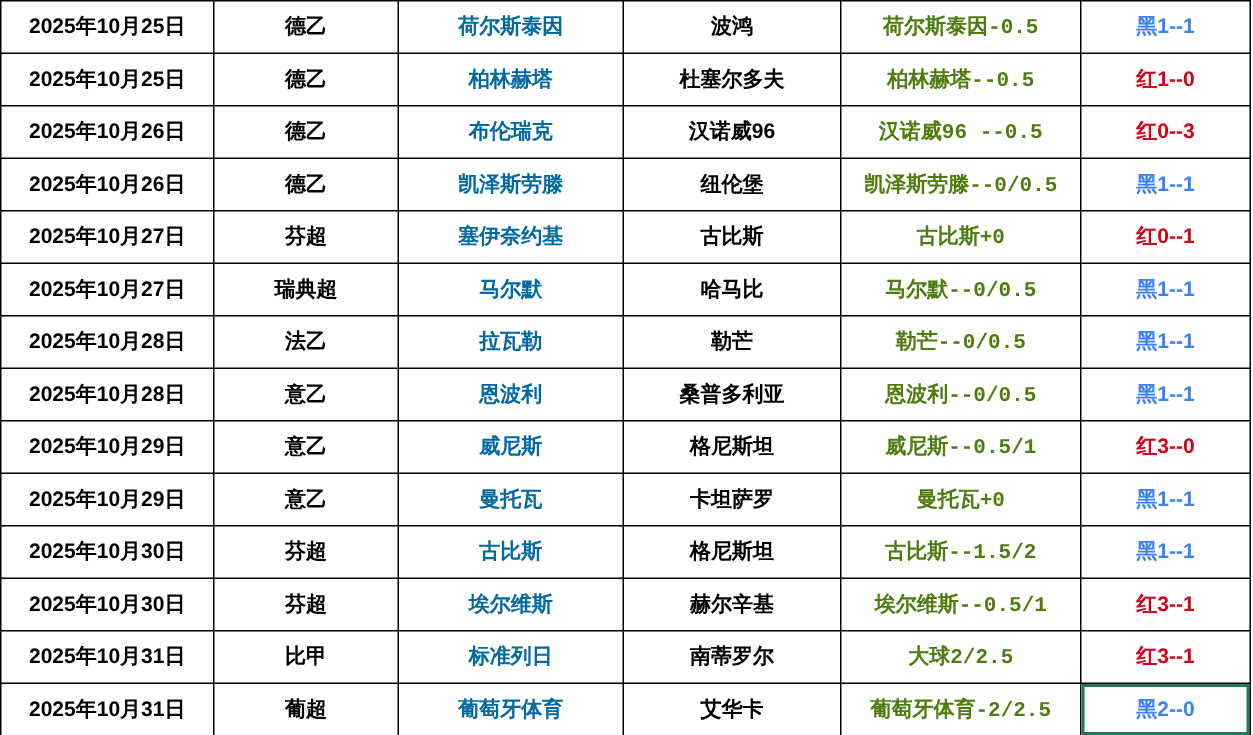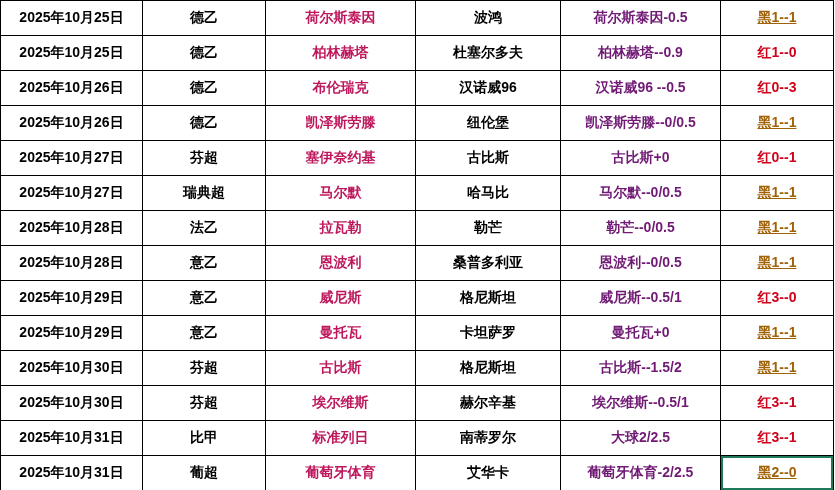--- a/index.html
+++ b/index.html
@@ -38,26 +38,26 @@
   }
   col.c-date   { width: 142px; }
   col.c-league { width: 123px; }
   col.c-home   { width: 150px; }
   col.c-away   { width: 145px; }
   col.c-hand   { width: 160px; }
   col.c-res    { width: 113px; }
 
   td.date   { font-size: 14px; color: #000000; }
   td.league { font-size: 15px; color: #000000; margin-left: 48px; }
-  td.home   { font-size: 15px; color: #be185d; }
+  td.home   { font-size: 15px; color: #0369a1; }
   td.away   { font-size: 15px; color: #000000; }
-  td.hand   { font-size: 14px; color: #701a75; }
+  td.hand   { font-size: 14px; color: #4d7c0f; font-family: Liberation Mono, monospace; }
   td.res    { font-size: 15px; }
 
-  td.res.black { color: #a16207; text-decoration: underline; }
+  td.res.black { color: #3b82f6; }
   td.res.red   { color: #d0021b; }
 
   td.highlight {
     box-shadow: inset 0 0 0 2px #1f7a5c;
   }
 </style>
 </head>
 <body>
 
 <div class="sheet">
@@ -77,21 +77,21 @@
         <td class="home">荷尔斯泰因</td>
         <td class="away">波鸿</td>
         <td class="hand">荷尔斯泰因-0.5</td>
         <td class="res black">黑1--1</td>
       </tr>
       <tr>
         <td class="date">2025年10月25日</td>
         <td class="league">德乙</td>
         <td class="home">柏林赫塔</td>
         <td class="away">杜塞尔多夫</td>
-        <td class="hand">柏林赫塔--0.9</td>
+        <td class="hand">柏林赫塔--0.5</td>
         <td class="res red">红1--0</td>
       </tr>
       <tr>
         <td class="date">2025年10月26日</td>
         <td class="league">德乙</td>
         <td class="home">布伦瑞克</td>
         <td class="away">汉诺威96</td>
         <td class="hand">汉诺威96 --0.5</td>
         <td class="res red">红0--3</td>
       </tr>

